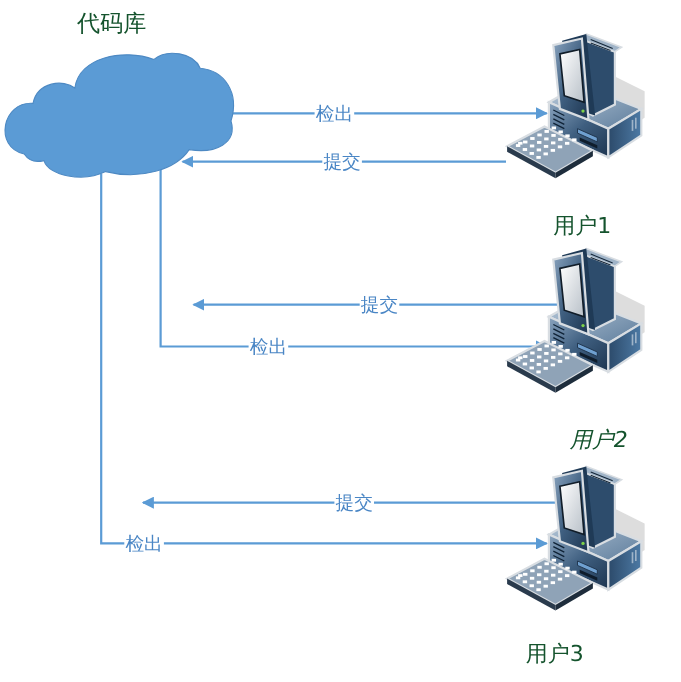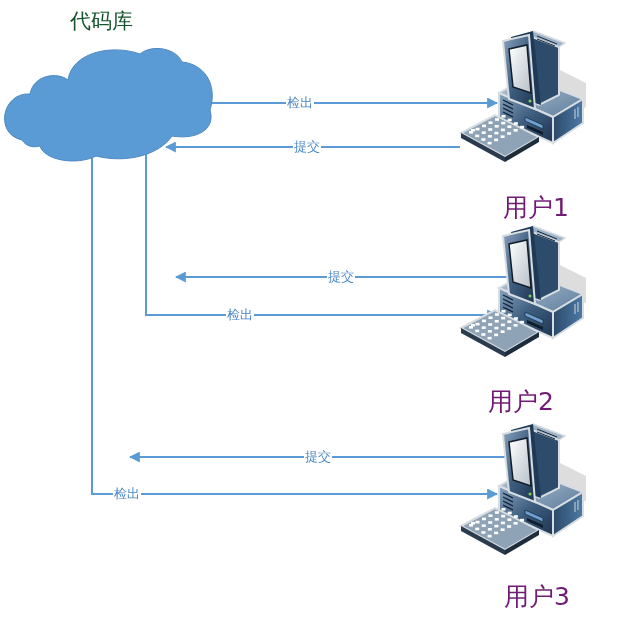--- a/index.html
+++ b/index.html
@@ -1,22 +1,22 @@
 <!DOCTYPE html>
 <html><head>
 <meta charset="utf-8">
 <style>
   html, body { margin: 0; padding: 0; background: #ffffff; }
   body { width: 619px; height: 620px; position: relative; overflow: hidden;
          font-family: "DejaVu Sans", sans-serif; }
   #canvas { position: absolute; left: 0; top: 0; }
   .lbl { position: absolute; color: #4a8ccc; white-space: nowrap; line-height: 1; }
   .repo-title { font-size: 21px; left: 70px; top: 11px; color: #14532d; }
-  .user-label { font-size: 25px; color: #701a75; }
-  .edge-label { font-size: 13px; background: #ffffff; padding: 0 1px; color: #4a86c5; }
+  .user-label { font-size: 20px; color: #14532d; }
+  .edge-label { font-size: 17px; background: #ffffff; padding: 0 1px; color: #4a86c5; }
 </style>
 </head>
 <body>
 
 <svg id="canvas" width="619" height="620" viewBox="0 0 619 620">
   <defs>
     <marker id="arrow" viewBox="0 0 10 10" refX="9" refY="5" markerWidth="5.5" markerHeight="5.5" orient="auto-start-reverse">
       <path d="M0,0 L10,5 L0,10 z" fill="#5b9bd5"></path>
     </marker>
     <linearGradient id="caseGrad" x1="0" y1="0" x2="1" y2="1">
@@ -188,21 +188,21 @@
       <rect x="45.6" y="110.4" width="4" height="2.6" fill="#ffffff"></rect>
       <rect x="52.1" y="107.19999999999999" width="4" height="2.6" fill="#ffffff"></rect>
       <rect x="58.6" y="104" width="4" height="2.6" fill="#ffffff"></rect>
       <rect x="65.1" y="100.8" width="4" height="2.6" fill="#ffffff"></rect>
     </g>
   </svg>
 
 <div class="lbl repo-title">代码库</div>
 
 <div class="lbl user-label" style="left:503px; top:195px;">用户1</div>
-<div class="lbl user-label" style="left:488px; top:389px;">用户2</div>
-<div class="lbl user-label" style="left:504px; top:584px;">用户3</div>
+<div class="lbl user-label" style="left:518px; top:389px;font-style:italic;">用户2</div>
+<div class="lbl user-label" style="left:478px; top:584px;">用户3</div>
 
 <div class="lbl edge-label" style="left:286px; top:96px;">检出</div>
 <div class="lbl edge-label" style="left:293px; top:140px;">提交</div>
 <div class="lbl edge-label" style="left:327px; top:270px;">提交</div>
 <div class="lbl edge-label" style="left:226px; top:308px;">检出</div>
 <div class="lbl edge-label" style="left:304px; top:450px;">提交</div>
 <div class="lbl edge-label" style="left:113px; top:487px;">检出</div>
 
 </body></html>

